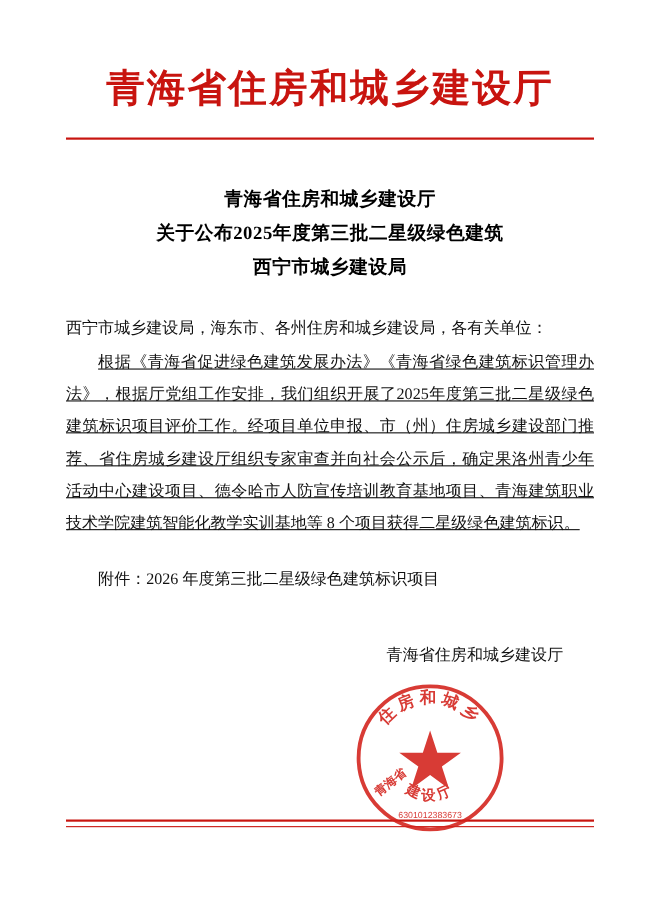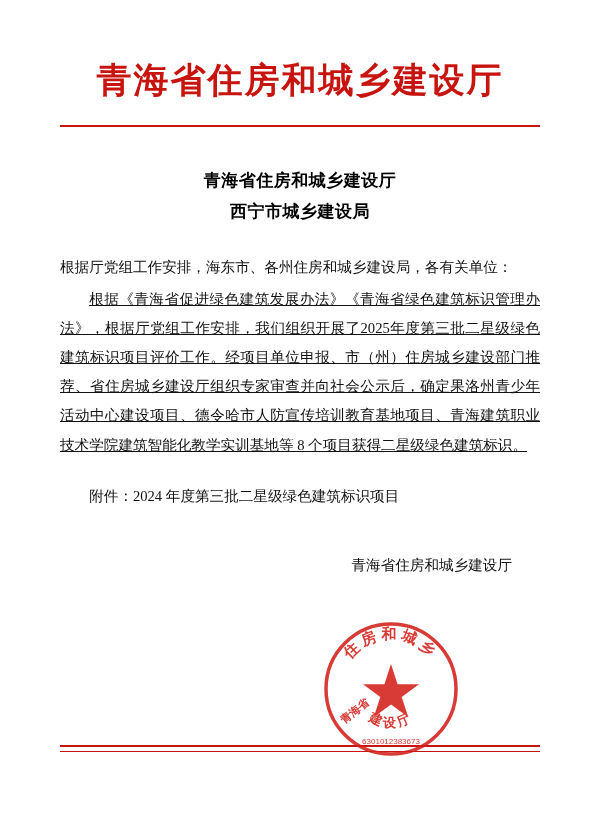--- a/index.html
+++ b/index.html
@@ -133,29 +133,30 @@
 
 <div class="page">
 
   <div class="masthead">
     <div class="masthead-title">青海省住房和城乡建设厅</div>
     <div class="masthead-rule"></div>
   </div>
 
   <div class="doc-title">
     <div>青海省住房和城乡建设厅</div>
+    <div>关于公布2025年度第三批二星级绿色建筑</div>
     <div>西宁市城乡建设局</div>
   </div>
 
   <div class="body-block">
-    <div class="salutation">根据厅党组工作安排，海东市、各州住房和城乡建设局，各有关单位：</div>
+    <div class="salutation">西宁市城乡建设局，海东市、各州住房和城乡建设局，各有关单位：</div>
     <div class="para">根据《青海省促进绿色建筑发展办法》《青海省绿色建筑标识管理办法》，根据厅党组工作安排，我们组织开展了2025年度第三批二星级绿色建筑标识项目评价工作。经项目单位申报、市（州）住房城乡建设部门推荐、省住房城乡建设厅组织专家审查并向社会公示后，确定果洛州青少年活动中心建设项目、德令哈市人防宣传培训教育基地项目、青海建筑职业技术学院建筑智能化教学实训基地等 8 个项目获得二星级绿色建筑标识。</div>
   </div>
 
-  <div class="attachment">附件：2024 年度第三批二星级绿色建筑标识项目</div>
+  <div class="attachment">附件：2026 年度第三批二星级绿色建筑标识项目</div>
 
   <div class="signature">
     <div>青海省住房和城乡建设厅</div>
   </div>
 
   <div class="seal">
     <svg viewBox="0 0 138 138" width="138" height="138" aria-hidden="true">
       <defs>
         <path id="arcTop" d="M 19,69 A 50,50 0 0 1 119,69" fill="none"></path>
         <path id="arcBottom" d="M 31,69 A 38,38 0 0 0 107,69" fill="none"></path>

